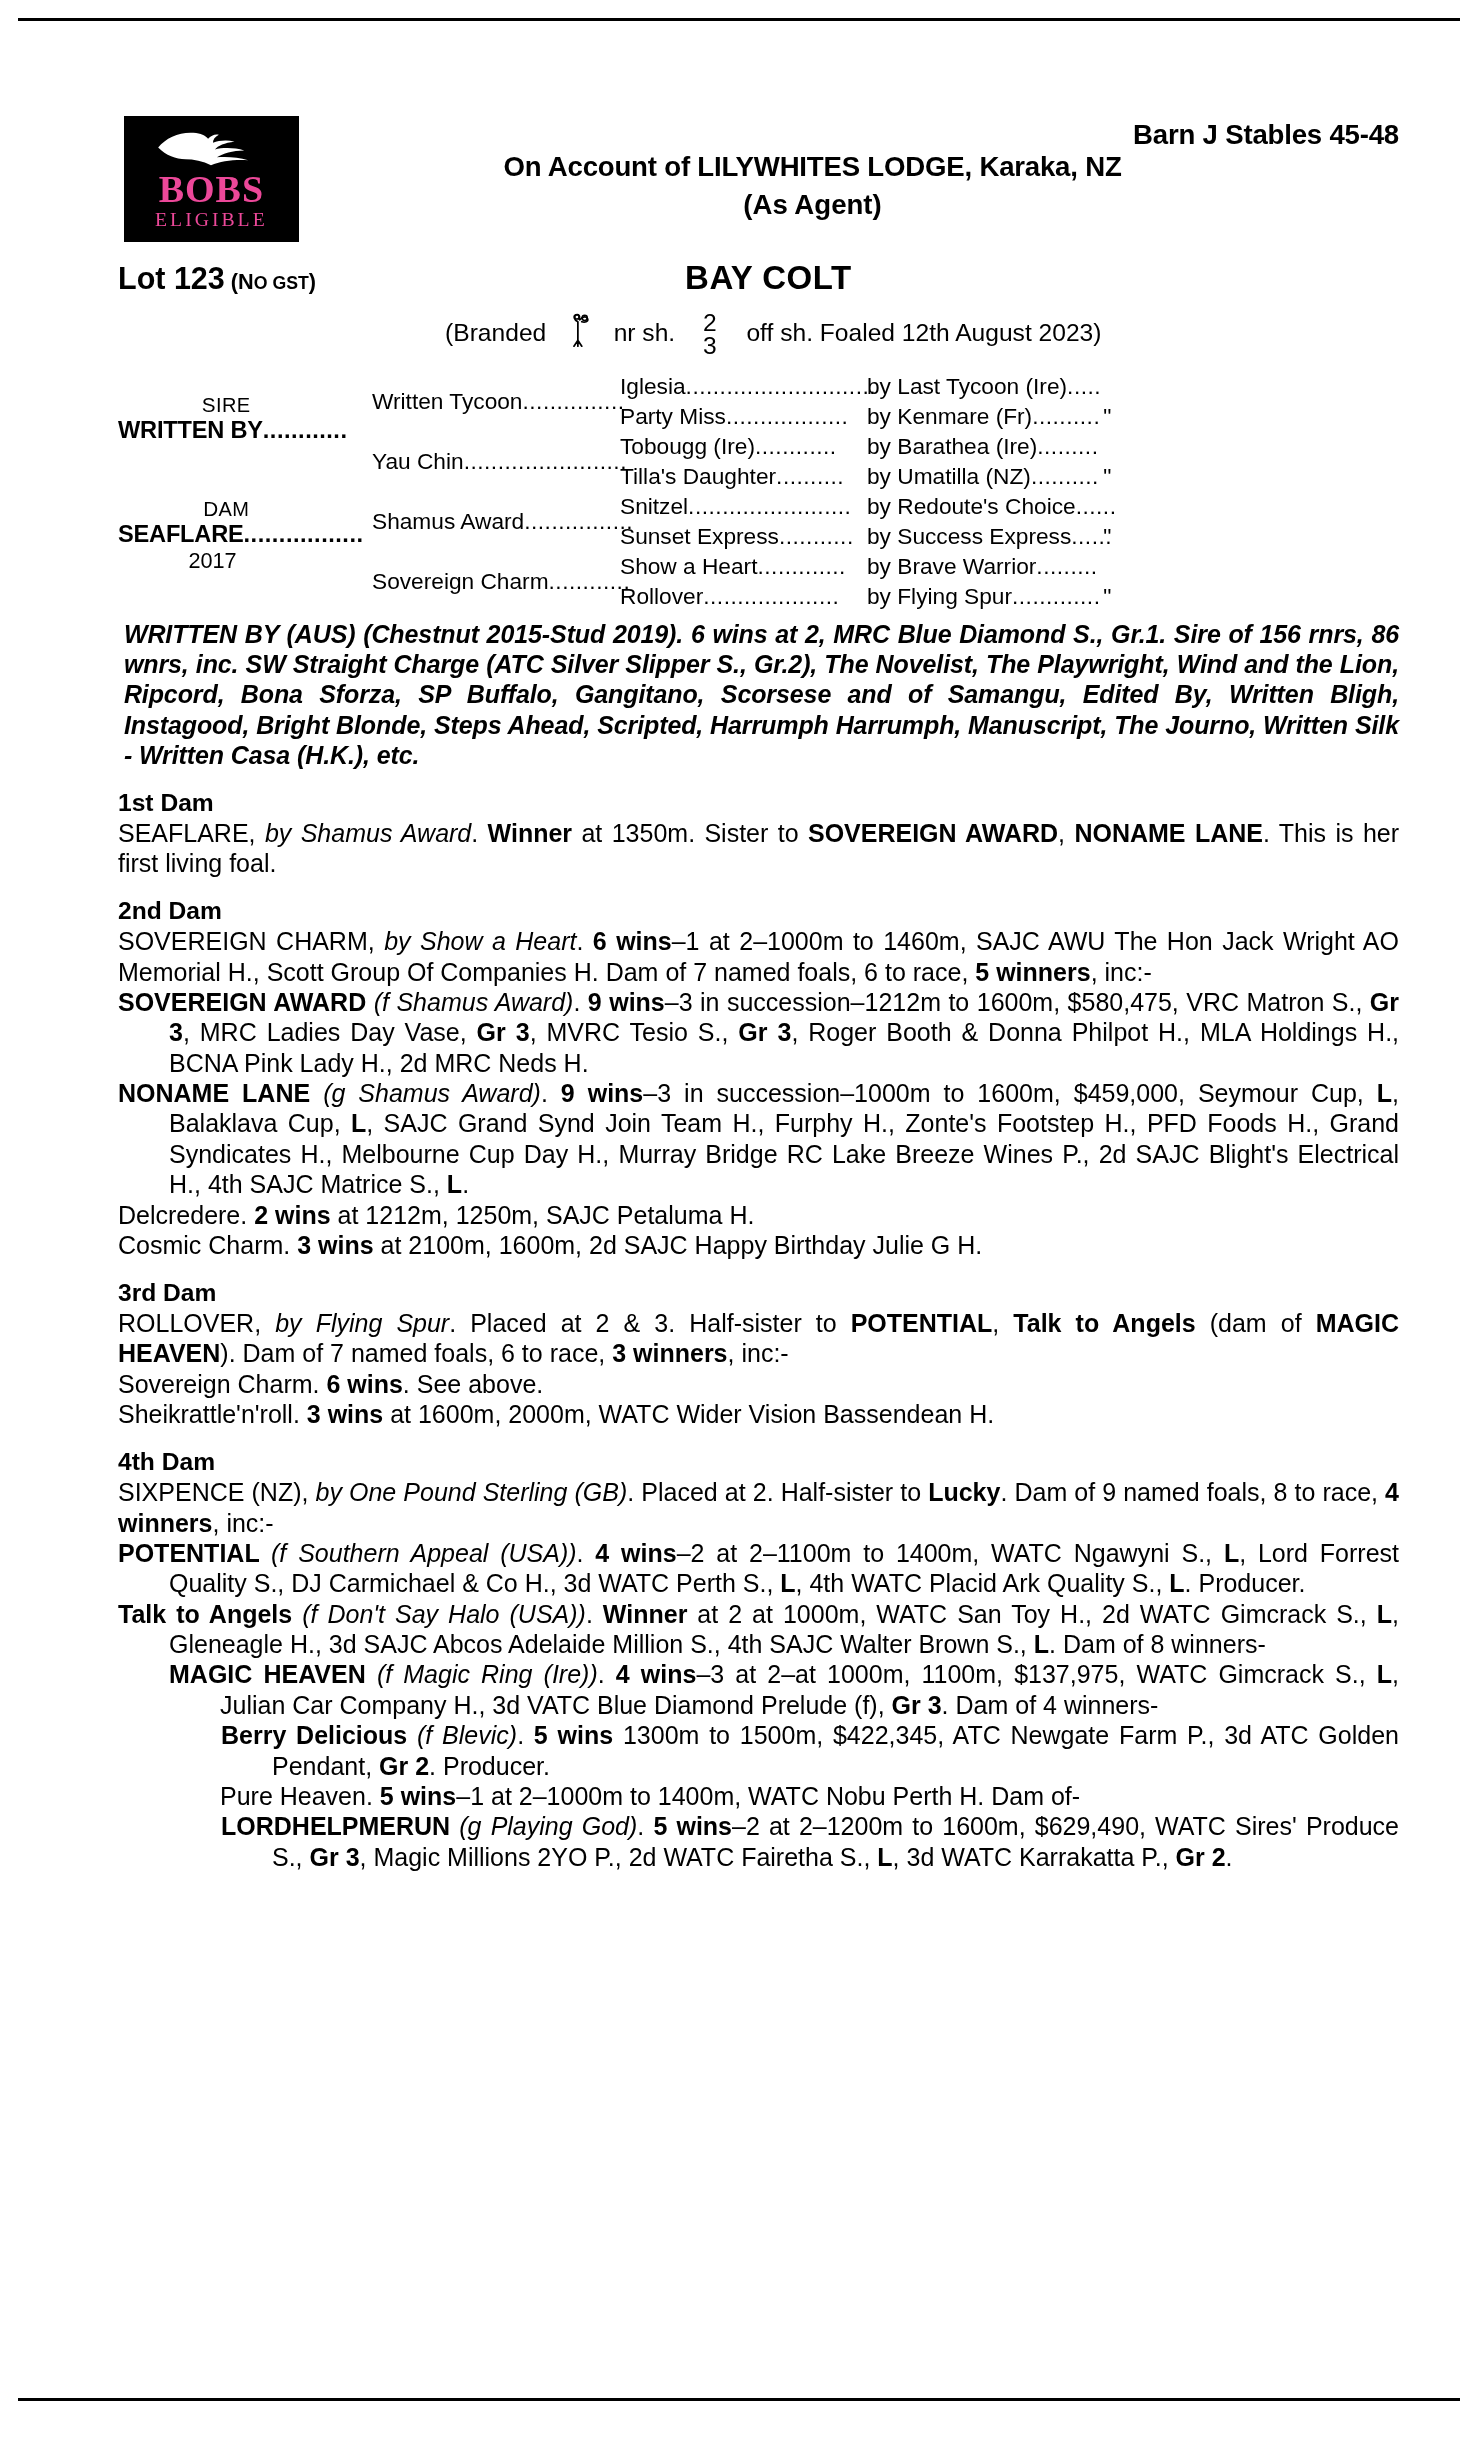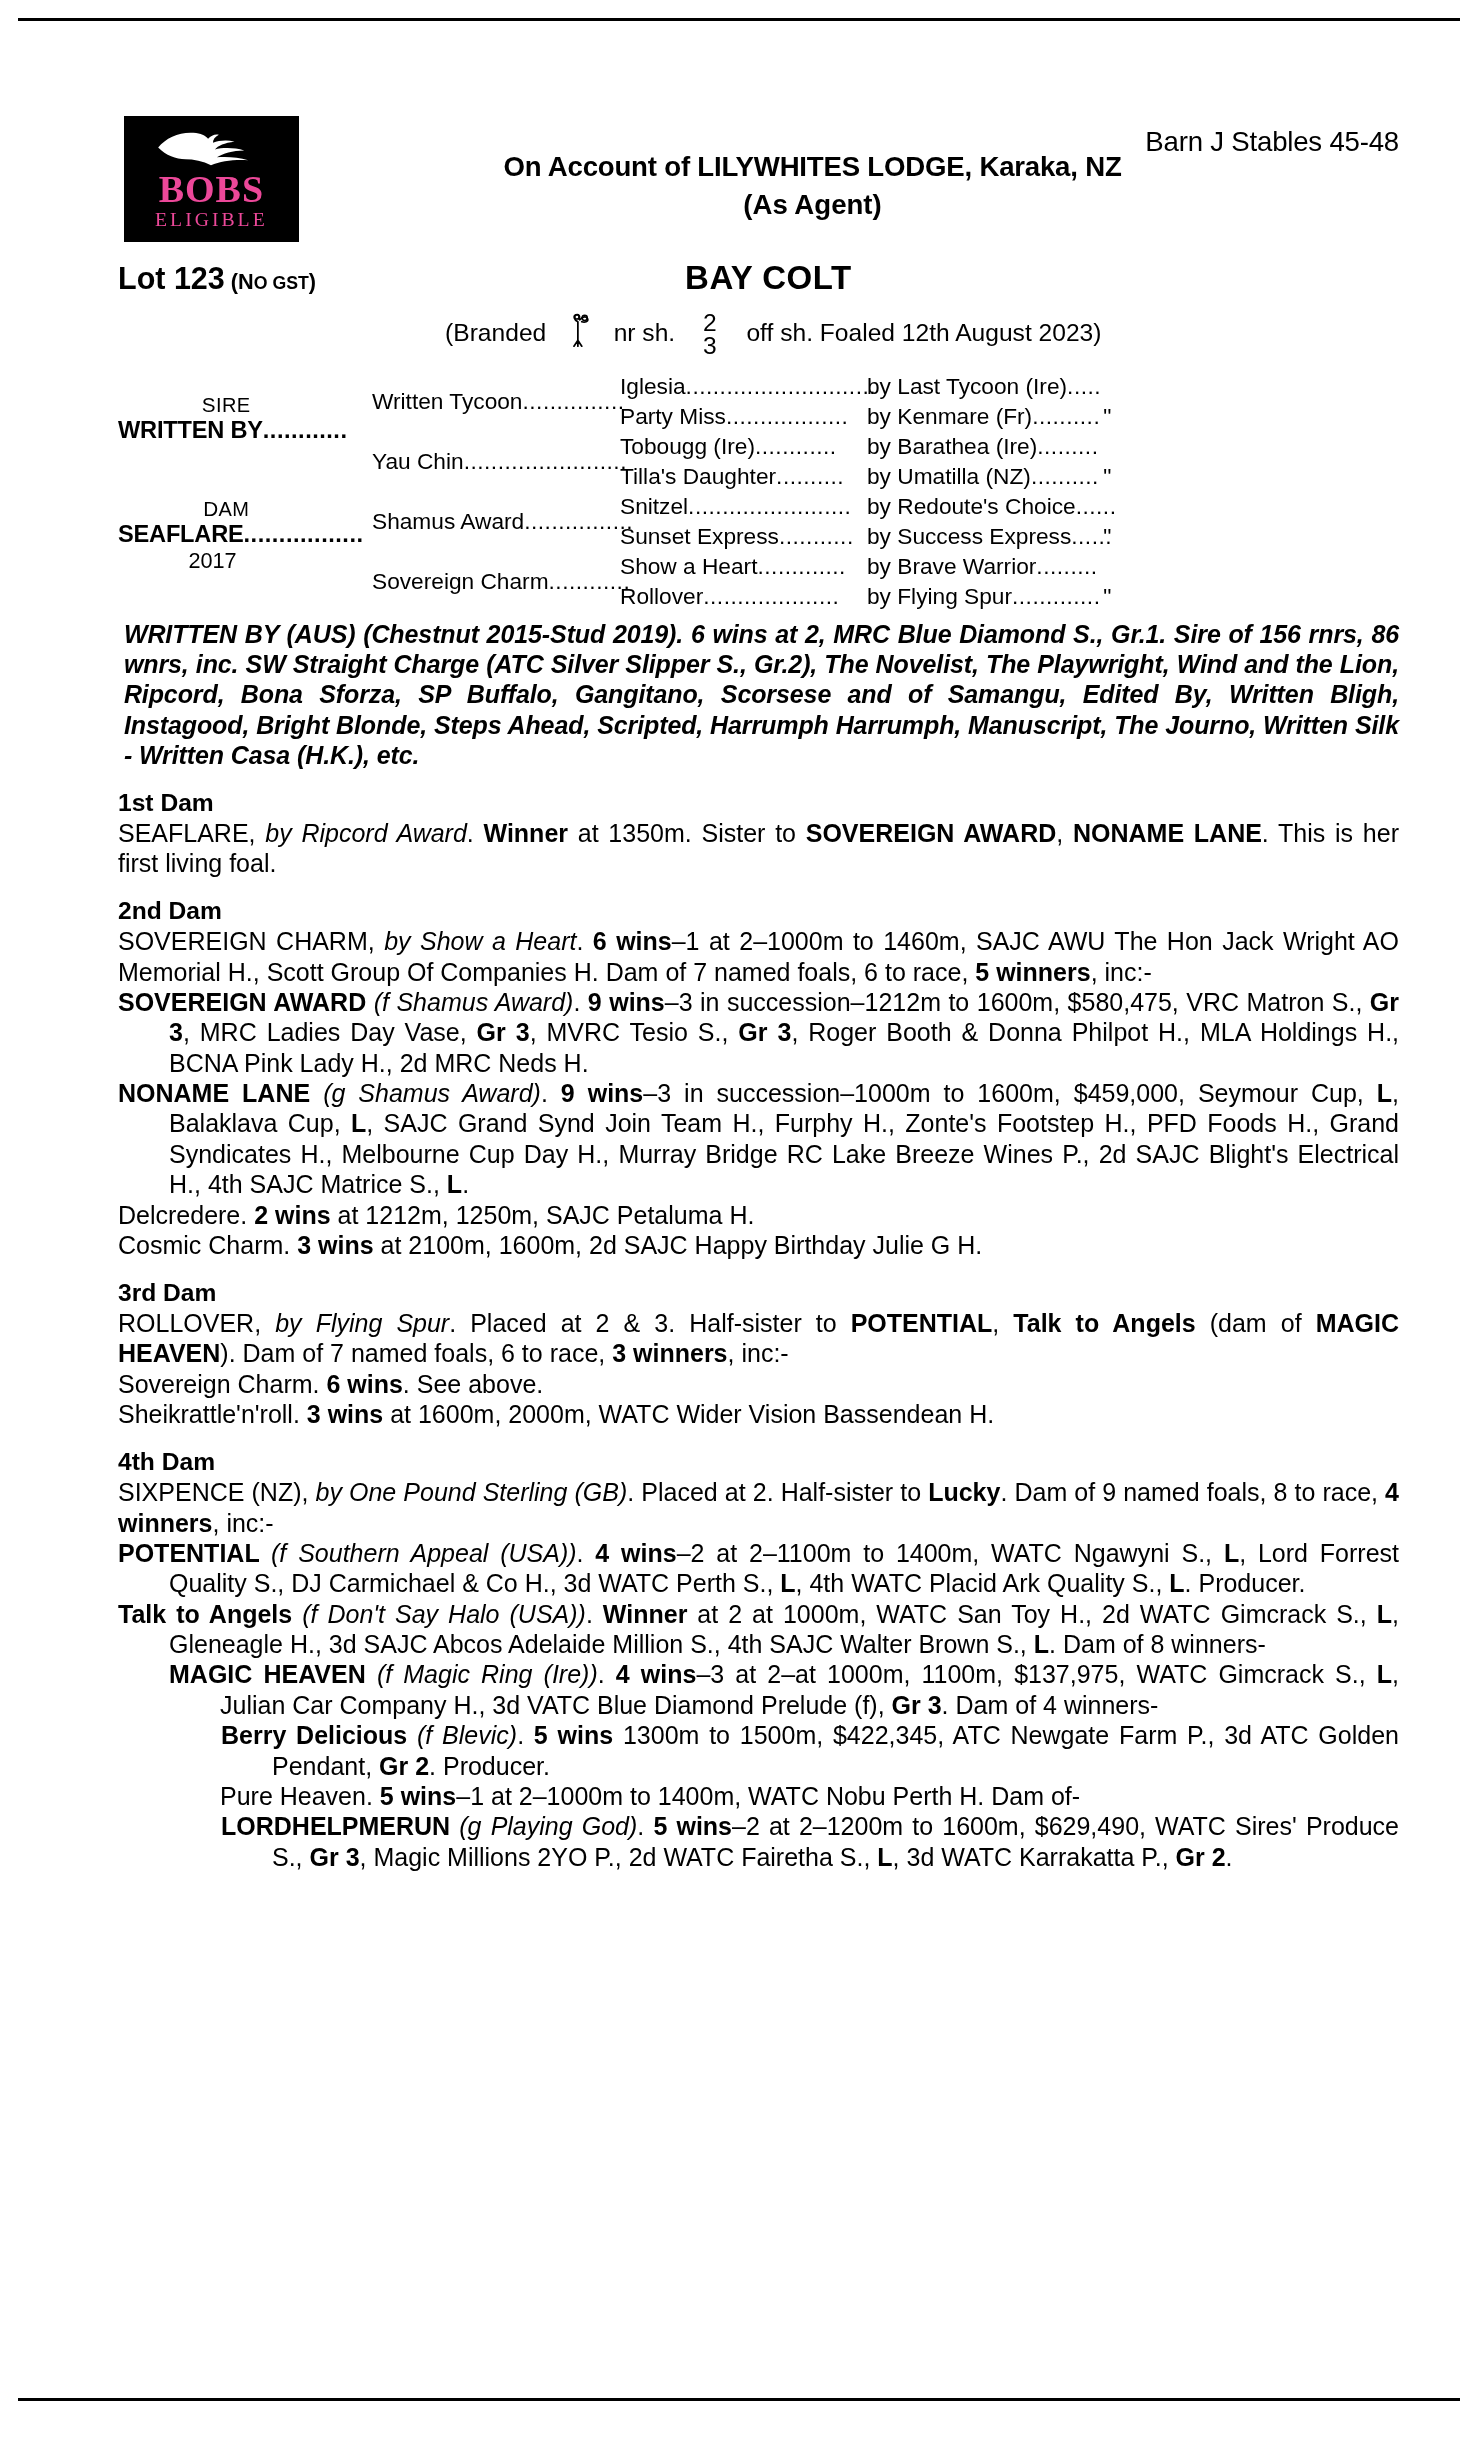--- a/index.html
+++ b/index.html
@@ -78,23 +78,23 @@
     display: block;
     font-family: "Liberation Serif", serif;
     font-size: 19.7px;
     font-weight: 400;
     letter-spacing: 3px;
     line-height: 21.7px;
   }
   .barn {
     position: absolute;
     right: 0;
-    top: 32px;
+    top: 25px;
     font-size: 27.6px;
-    font-weight: 400;
+    font-weight: 700;
     letter-spacing: -0.2px;
     white-space: nowrap;
   }
   .account {
     position: absolute;
     left: 0;
     right: 0;
     top: 57px;
     text-align: center;
     font-size: 27.6px;
@@ -369,21 +369,21 @@
           <div class="r"><span>by Success Express</span><span class="dots">......</span></div>
           <div class="r"><span>by Brave Warrior</span><span class="dots">.........</span></div>
           <div class="r"><span>by Flying Spur</span><span class="dots">.............</span></div>
         </div>
     </div>
 
     <div class="sirepara">WRITTEN BY (AUS) (Chestnut 2015-Stud 2019). 6 wins at 2, MRC Blue Diamond S., Gr.1. Sire of 156 rnrs, 86 wnrs, inc. SW Straight Charge (ATC Silver Slipper S., Gr.2), The Novelist, The Playwright, Wind and the Lion, Ripcord, Bona Sforza, SP Buffalo, Gangitano, Scorsese and of Samangu, Edited By, Written Bligh, Instagood, Bright Blonde, Steps Ahead, Scripted, Harrumph Harrumph, Manuscript, The Journo, Written Silk - Written Casa (H.K.), etc.</div>
 
     <div id="dams">
         <div class="damhead">1st Dam</div>
-        <p class="e lv0"><span>SEAFLARE, </span><i>by Ripcord Award</i><span>. </span><b>Winner</b><span> at 1350m. Sister to </span><b>SOVEREIGN AWARD</b><span>, </span><b>NONAME LANE</b><span>. This is her first living foal.</span></p>
+        <p class="e lv0"><span>SEAFLARE, </span><i>by Shamus Award</i><span>. </span><b>Winner</b><span> at 1350m. Sister to </span><b>SOVEREIGN AWARD</b><span>, </span><b>NONAME LANE</b><span>. This is her first living foal.</span></p>
         <div class="damhead">2nd Dam</div>
         <p class="e lv0"><span>SOVEREIGN CHARM, </span><i>by Show a Heart</i><span>. </span><b>6 wins</b><span>–1 at 2–1000m to 1460m, SAJC AWU The Hon Jack Wright AO Memorial H., Scott Group Of Companies H. Dam of 7 named foals, 6 to race, </span><b>5 winners</b><span>, inc:-</span></p>
         <p class="e lv1"><b>SOVEREIGN AWARD </b><i>(f Shamus Award)</i><span>. </span><b>9 wins</b><span>–3 in succession–1212m to 1600m, $580,475, VRC Matron S., </span><b>Gr 3</b><span>, MRC Ladies Day Vase, </span><b>Gr 3</b><span>, MVRC Tesio S., </span><b>Gr 3</b><span>, Roger Booth &amp; Donna Philpot H., MLA Holdings H., BCNA Pink Lady H., 2d MRC Neds H.</span></p>
         <p class="e lv1"><b>NONAME LANE </b><i>(g Shamus Award)</i><span>. </span><b>9 wins</b><span>–3 in succession–1000m to 1600m, $459,000, Seymour Cup, </span><b>L</b><span>, Balaklava Cup, </span><b>L</b><span>, SAJC Grand Synd Join Team H., Furphy H., Zonte's Footstep H., PFD Foods H., Grand Syndicates H., Melbourne Cup Day H., Murray Bridge RC Lake Breeze Wines P., 2d SAJC Blight's Electrical H., 4th SAJC Matrice S., </span><b>L</b><span>.</span></p>
         <p class="e lv0 nohang"><span>Delcredere. </span><b>2 wins</b><span> at 1212m, 1250m, SAJC Petaluma H.</span></p>
         <p class="e lv0 nohang"><span>Cosmic Charm. </span><b>3 wins</b><span> at 2100m, 1600m, 2d SAJC Happy Birthday Julie G H.</span></p>
         <div class="damhead">3rd Dam</div>
         <p class="e lv0"><span>ROLLOVER, </span><i>by Flying Spur</i><span>. Placed at 2 &amp; 3. Half-sister to </span><b>POTENTIAL</b><span>, </span><b>Talk to Angels</b><span> (dam of </span><b>MAGIC HEAVEN</b><span>). Dam of 7 named foals, 6 to race, </span><b>3 winners</b><span>, inc:-</span></p>
         <p class="e lv0 nohang"><span>Sovereign Charm. </span><b>6 wins</b><span>. See above.</span></p>
         <p class="e lv0 nohang"><span>Sheikrattle'n'roll. </span><b>3 wins</b><span> at 1600m, 2000m, WATC Wider Vision Bassendean H.</span></p>

